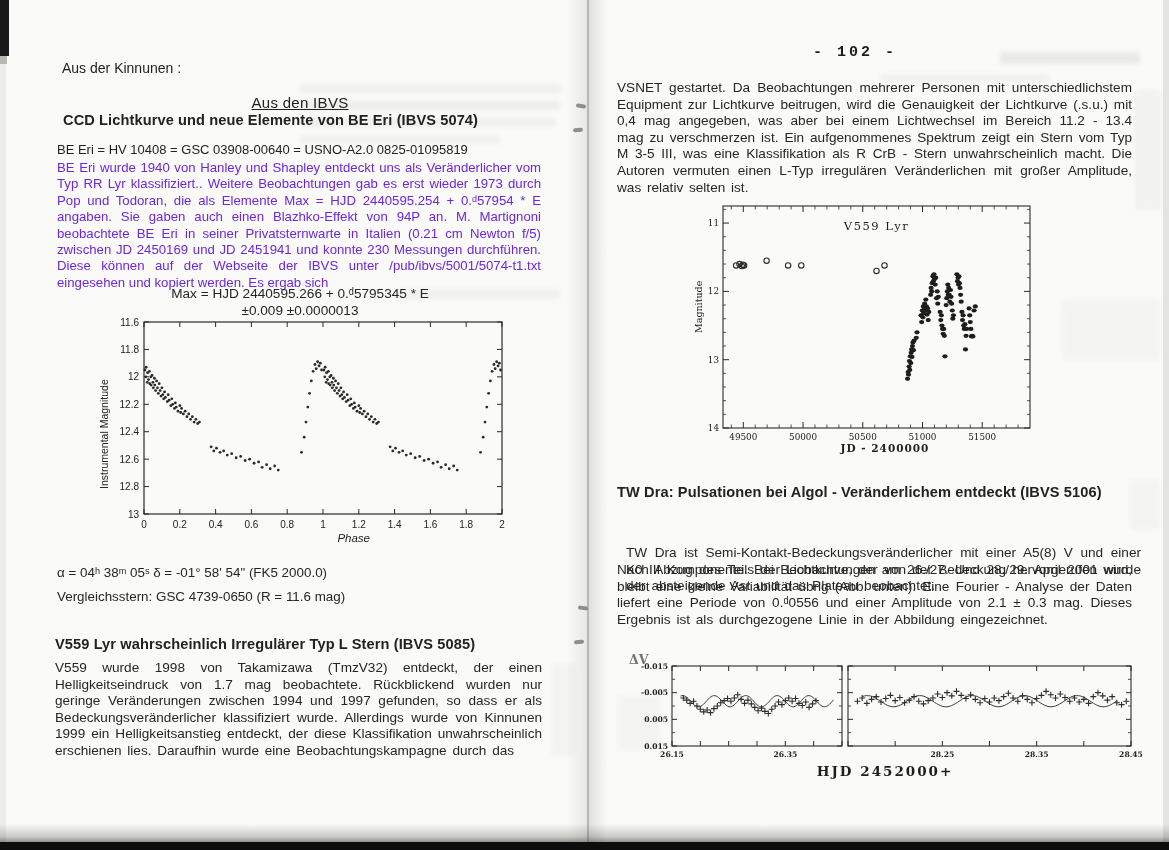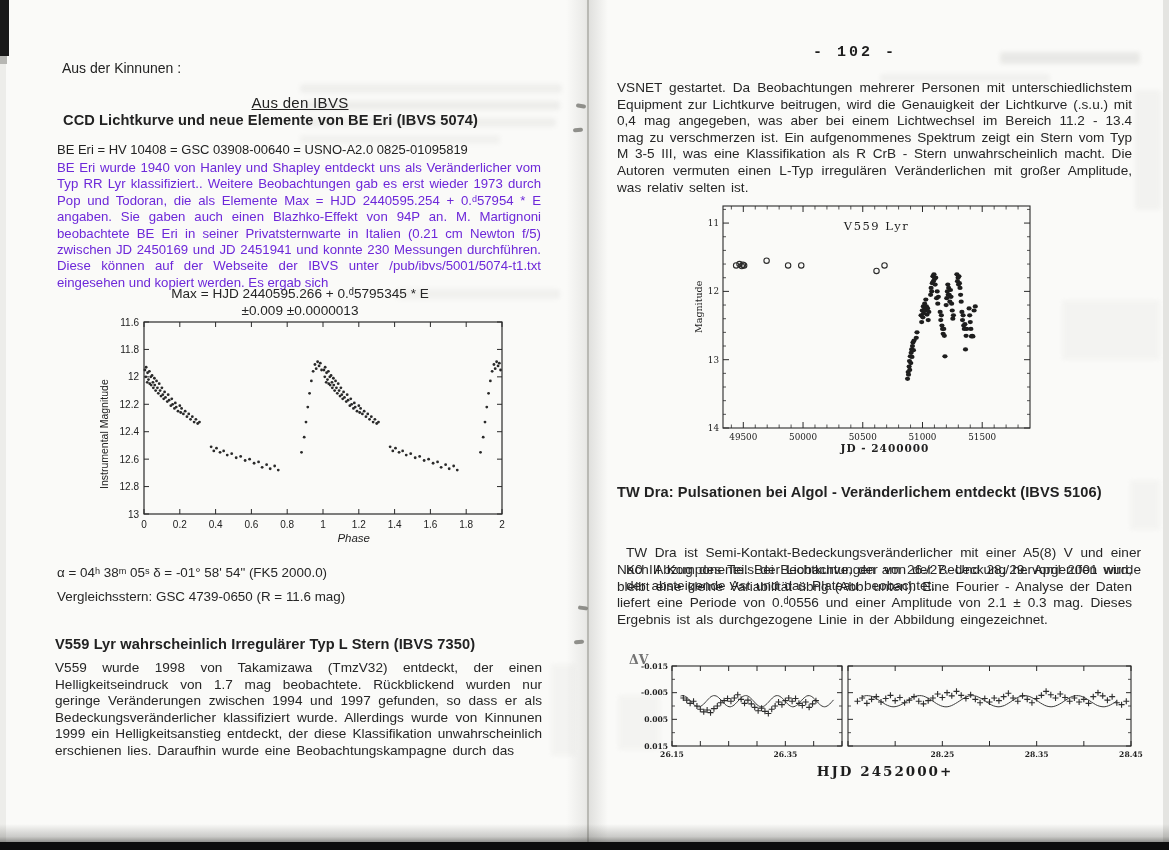--- a/index.html
+++ b/index.html
@@ -320,21 +320,21 @@
           <circle cx="413.315" cy="47.14285714285723" r="1.4" fill="#2a2a2a"></circle>
           <circle cx="414.568" cy="53.99999999999994" r="1.4" fill="#2a2a2a"></circle>
         </svg>
     </div>
     <div class="abs vlabel" style="left:98px;top:350px;height:168px;">Instrumental Magnitude</div>
     <div class="abs xlabel" style="left:230px;top:532px;width:140px;">Phase</div>
 
     <div class="abs coords" style="left:57px;top:565px;">α = 04ʰ 38ᵐ 05ˢ   δ = -01° 58' 54"   (FK5 2000.0)</div>
     <div class="abs coords" style="left:57px;top:589px;">Vergleichsstern: GSC 4739-0650 (R = 11.6 mag)</div>
 
-    <h3 class="abs article-title" style="left:55px;top:636px;margin:0;">V559 Lyr wahrscheinlich Irregulärer Typ L Stern (IBVS 7350)</h3>
+    <h3 class="abs article-title" style="left:55px;top:636px;margin:0;">V559 Lyr wahrscheinlich Irregulärer Typ L Stern (IBVS 5085)</h3>
     <p class="abs bodytext-wide" style="left:55px;top:660px;width:487px;margin:0;">V559 wurde 1998 von Takamizawa (TmzV32) entdeckt, der einen Helligkeitseindruck von 1.7 mag beobachtete. Rückblickend wurden nur geringe Veränderungen zwischen 1994 und 1997 gefunden, so dass er als Bedeckungsveränderlicher klassifiziert wurde. Allerdings wurde von Kinnunen 1999 ein Helligkeitsanstieg entdeckt, der diese Klassifikation unwahrscheinlich erschienen lies. Daraufhin wurde eine Beobachtungskampagne durch das</p>
   </section>
 
   <section class="page page-right">
     <div class="abs pagenum" style="left:170px;top:44px;width:200px;">- 102 -</div>
     <p class="abs bodytext-wide" style="left:32px;top:80px;width:515px;margin:0;">VSNET gestartet. Da Beobachtungen mehrerer Personen mit unterschiedlichstem Equipment zur Lichtkurve beitrugen, wird die Genauigkeit der Lichtkurve (.s.u.) mit 0,4 mag angegeben, was aber bei einem Lichtwechsel im Bereich 11.2 - 13.4 mag zu verschmerzen ist. Ein aufgenommenes Spektrum zeigt ein Stern vom Typ M 3-5 III, was eine Klassifikation als R CrB - Stern unwahrscheinlich macht. Die Autoren vermuten einen L-Typ irregulären Veränderlichen mit großer Amplitude, was relativ selten ist.</p>
 
     <div class="abs" style="left:100px;top:198px;width:352px;height:262px;">
       <svg id="chartB" width="352" height="262" viewBox="0 0 352 262">
           <rect x="38" y="8" width="307" height="222" fill="none" stroke="#2a2a2a" stroke-width="1.1"></rect>

